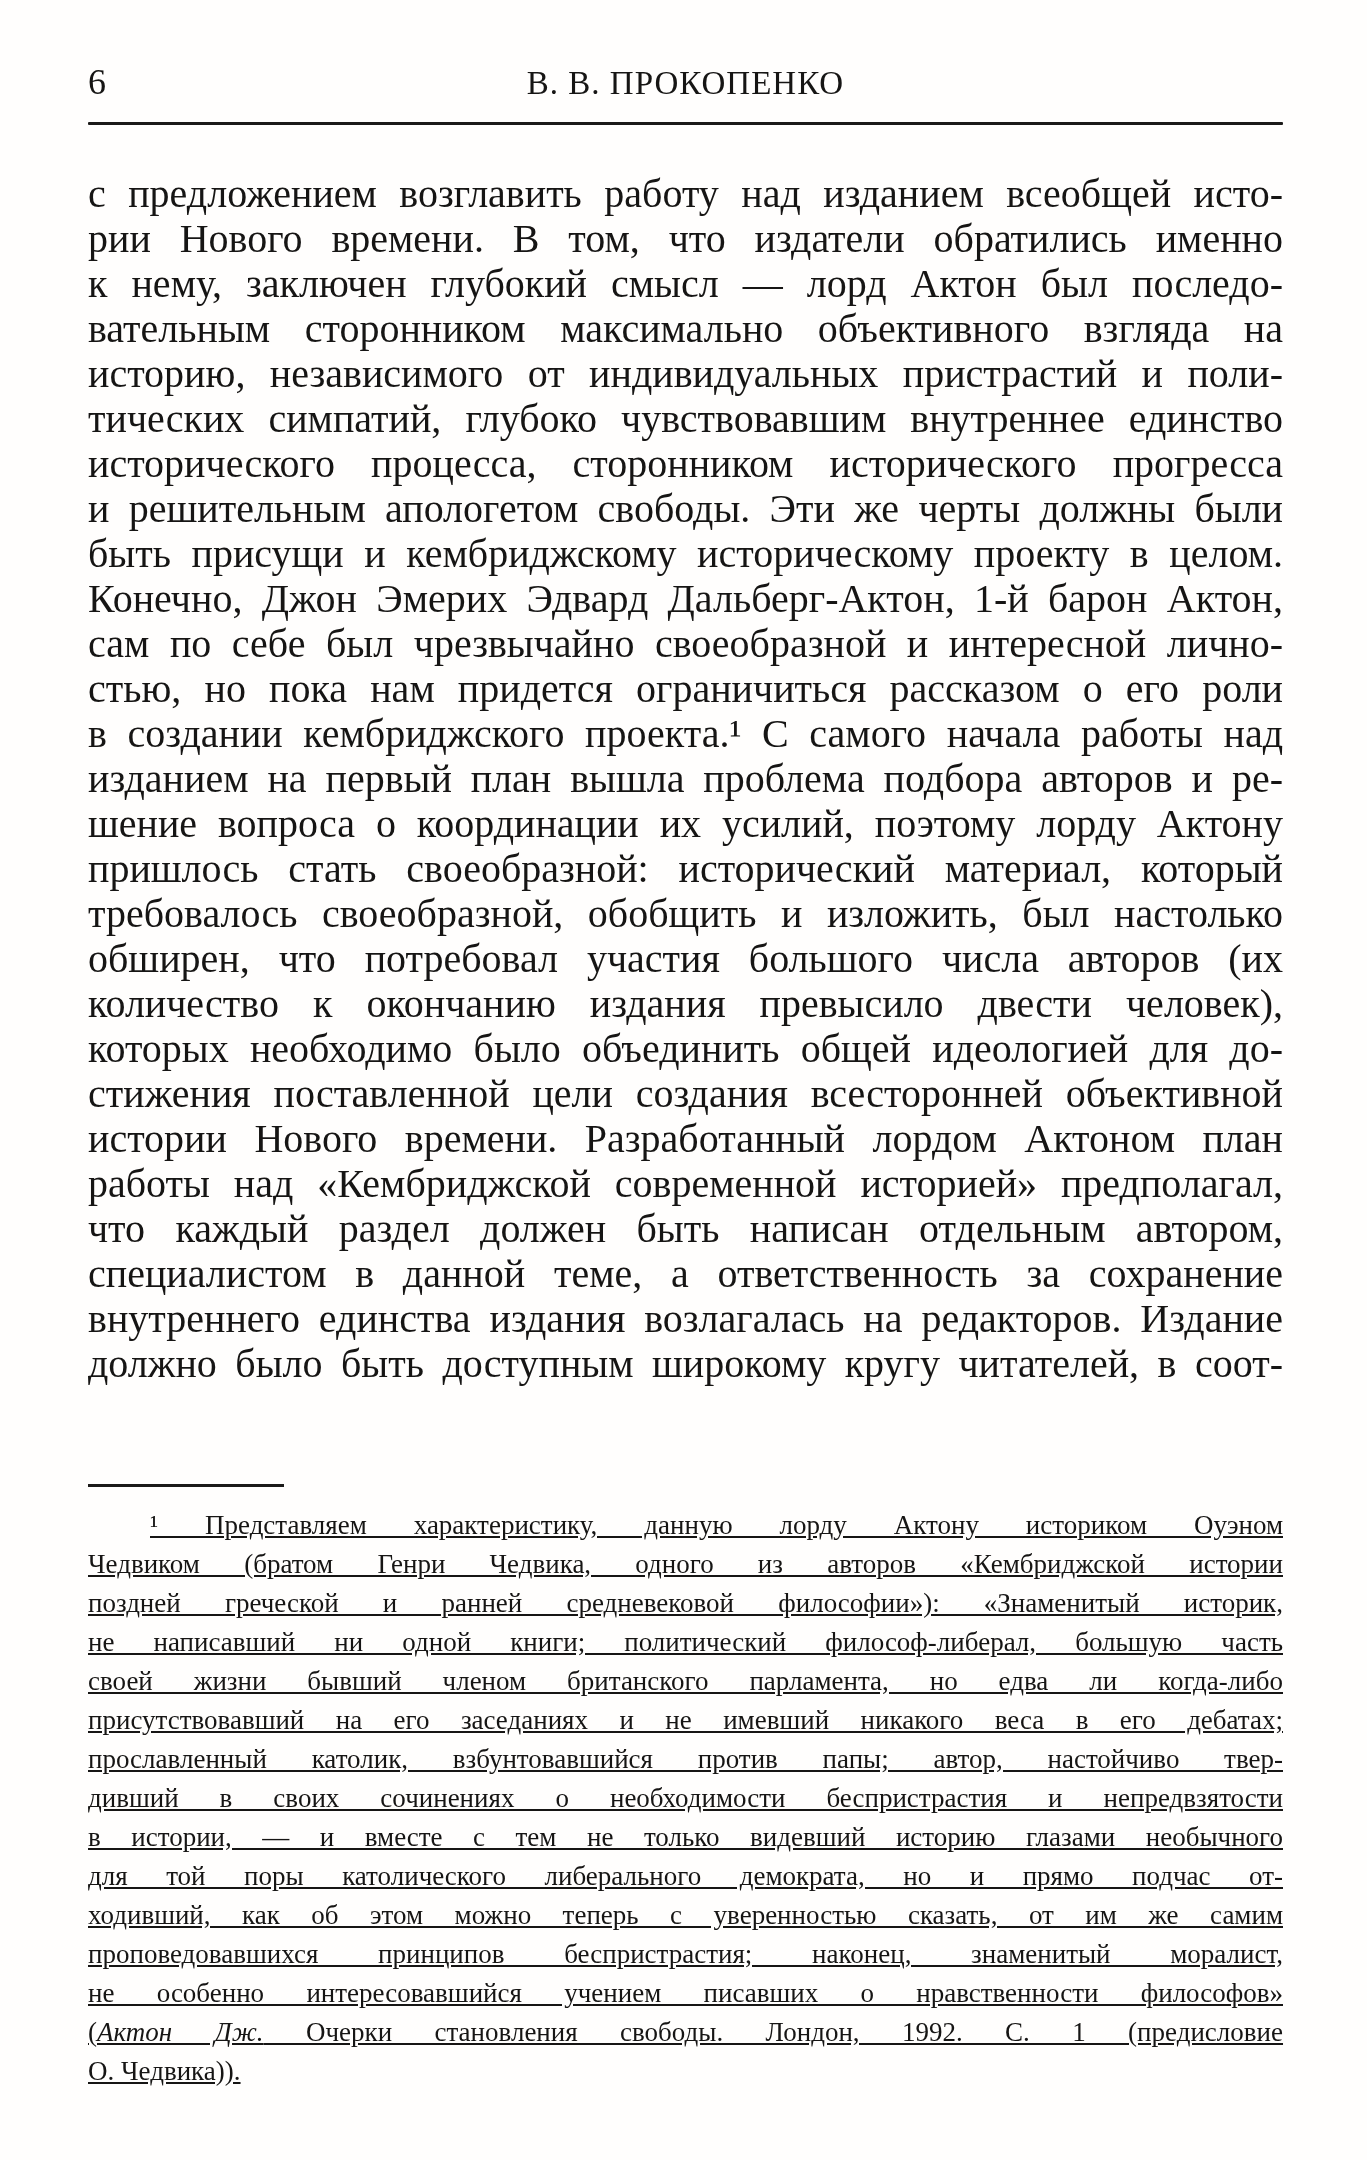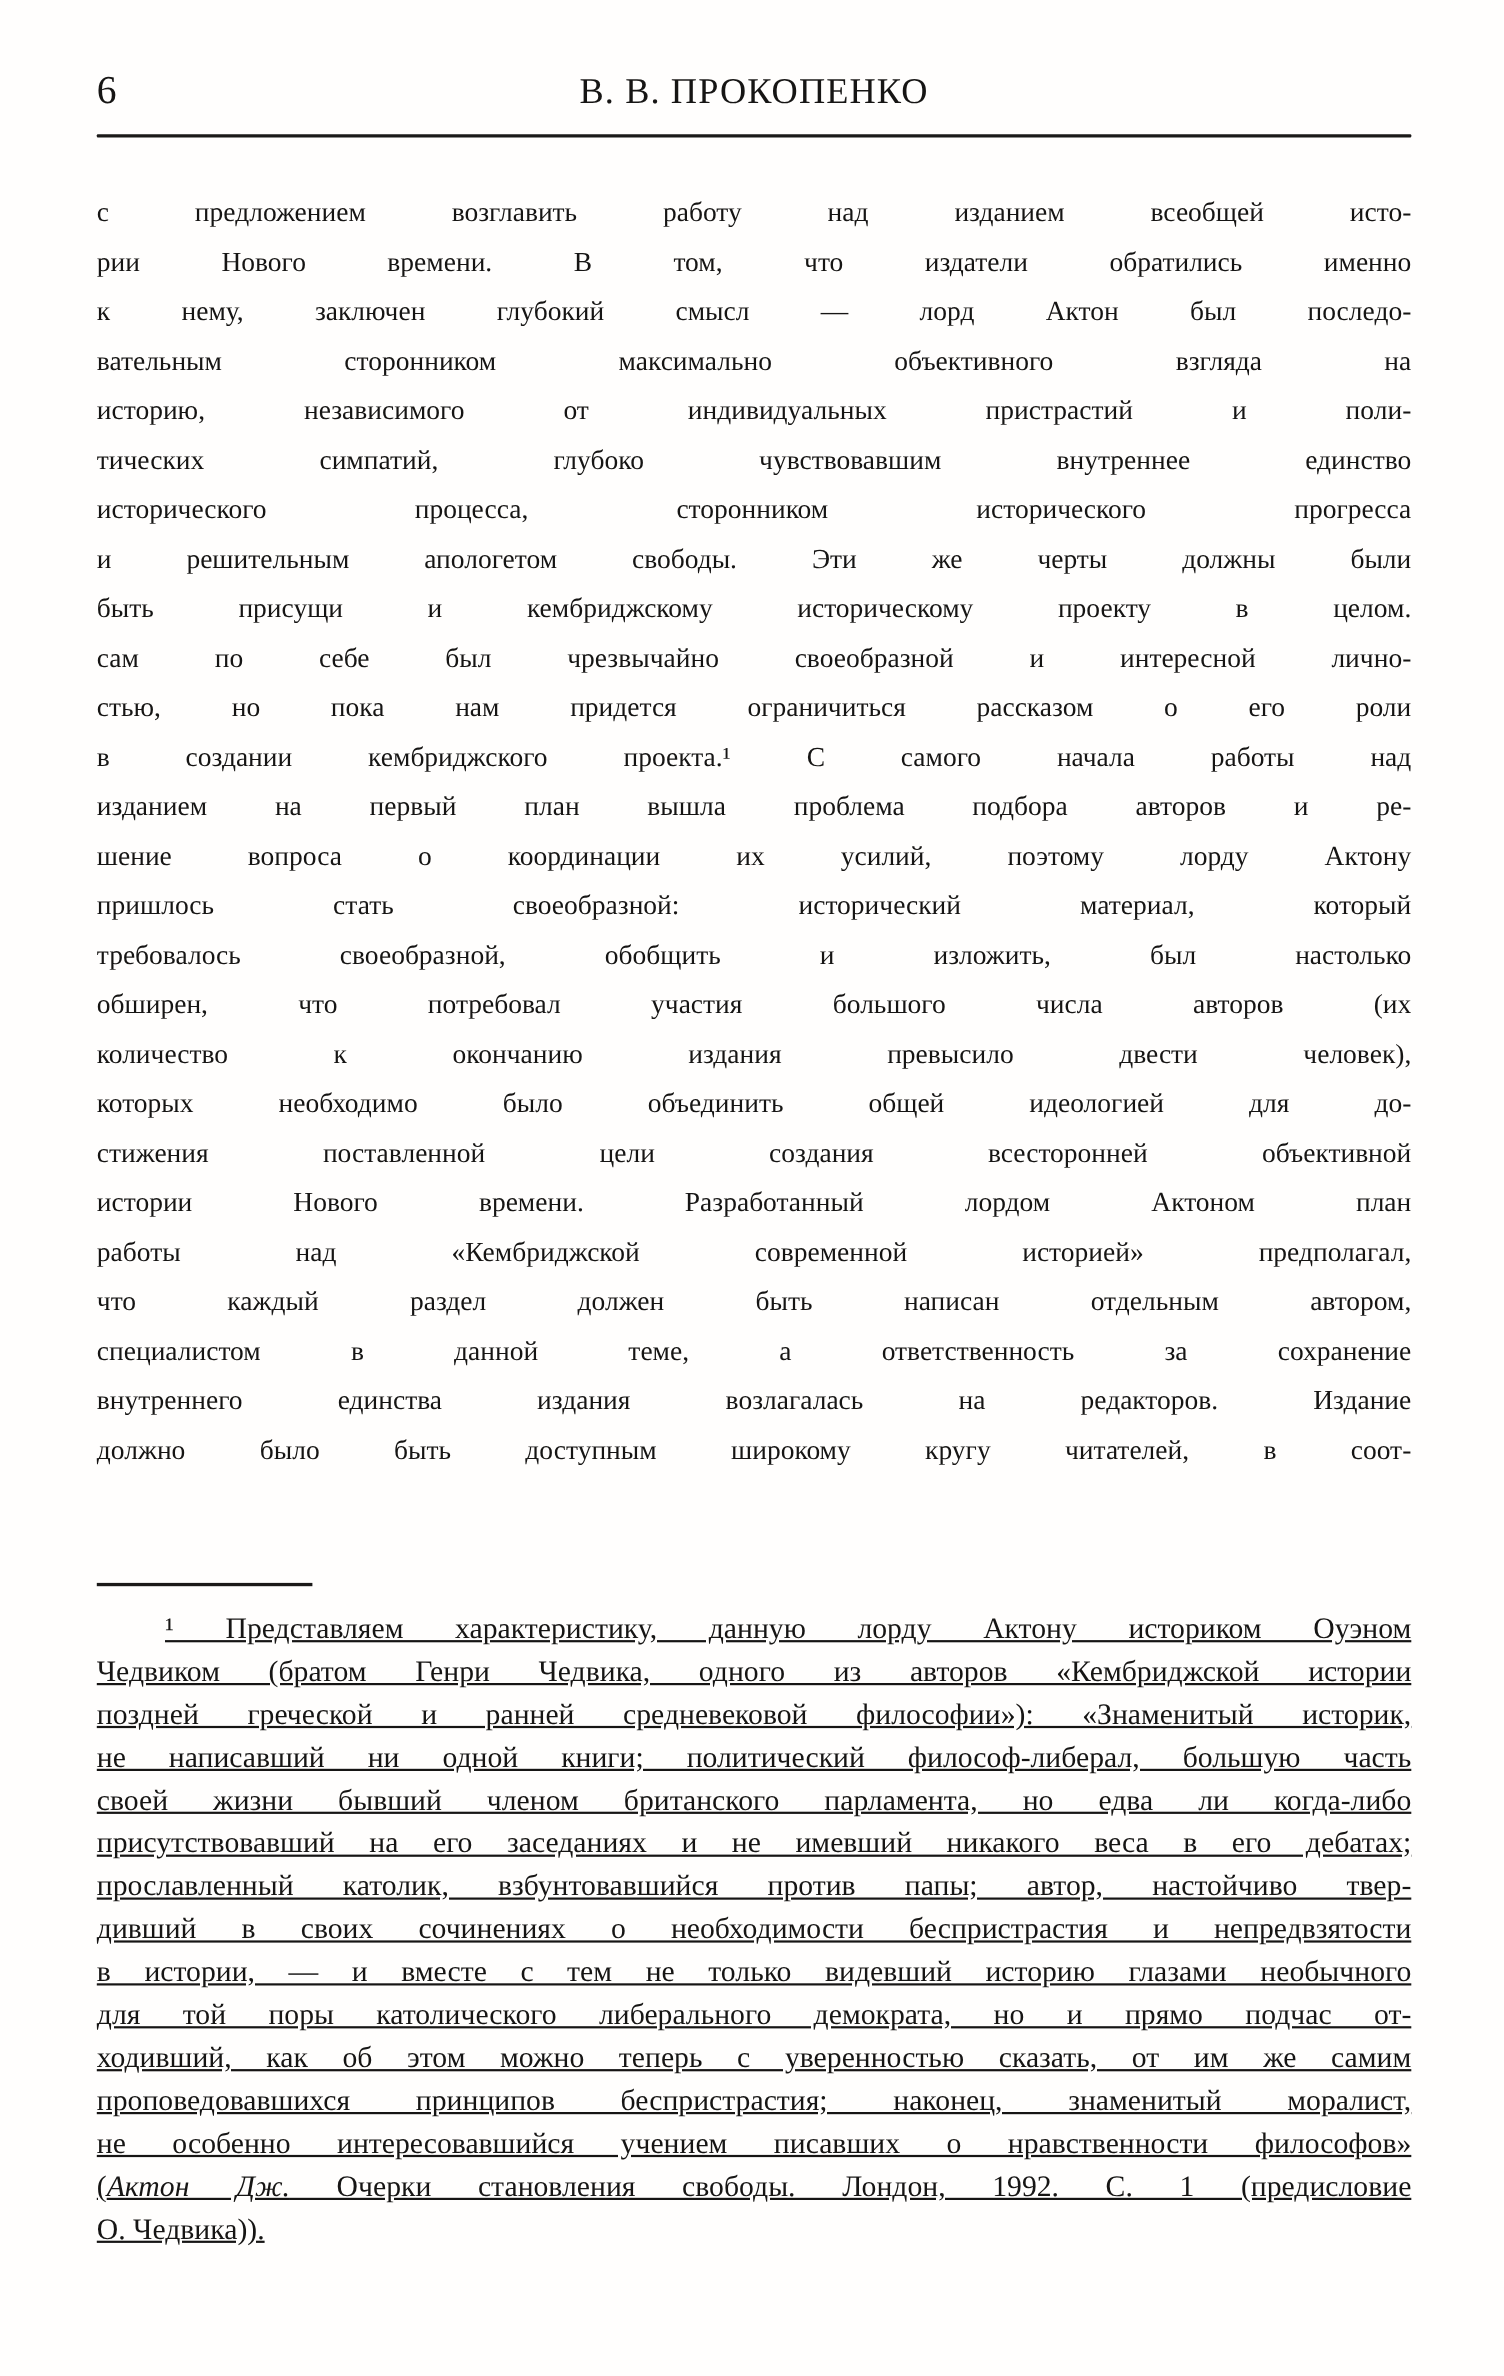--- a/index.html
+++ b/index.html
@@ -40,21 +40,21 @@
     margin-top: 14px;
     height: 3px;
     background: #1b1a19;
     border-radius: 1px;
   }
   
   .bodytext {
     margin-top: 46px;
   }
   .bodytext .tline {
-    font-size: 25px;
+    font-size: 40px;
     line-height: 45px;
     text-align: justify;
     text-align-last: justify;
     white-space: normal;
   }
   
   .footsep {
     margin-top: 98px;
     width: 196px;
     height: 3px;
@@ -97,20 +97,21 @@
   <main class="bodytext">
       <div class="tline tline-first">с предложением возглавить работу над изданием всеобщей исто-</div>
       <div class="tline">рии Нового времени. В том, что издатели обратились именно</div>
       <div class="tline">к нему, заключен глубокий смысл — лорд Актон был последо-</div>
       <div class="tline">вательным сторонником максимально объективного взгляда на</div>
       <div class="tline">историю, независимого от индивидуальных пристрастий и поли-</div>
       <div class="tline">тических симпатий, глубоко чувствовавшим внутреннее единство</div>
       <div class="tline">исторического процесса, сторонником исторического прогресса</div>
       <div class="tline">и решительным апологетом свободы. Эти же черты должны были</div>
       <div class="tline">быть присущи и кембриджскому историческому проекту в целом.</div>
+      <div class="tline">Конечно, Джон Эмерих Эдвард Дальберг-Актон, 1-й барон Актон,</div>
       <div class="tline">сам по себе был чрезвычайно своеобразной и интересной лично-</div>
       <div class="tline">стью, но пока нам придется ограничиться рассказом о его роли</div>
       <div class="tline">в создании кембриджского проекта.¹ С самого начала работы над</div>
       <div class="tline">изданием на первый план вышла проблема подбора авторов и ре-</div>
       <div class="tline">шение вопроса о координации их усилий, поэтому лорду Актону</div>
       <div class="tline">пришлось стать своеобразной: исторический материал, который</div>
       <div class="tline">требовалось своеобразной, обобщить и изложить, был настолько</div>
       <div class="tline">обширен, что потребовал участия большого числа авторов (их</div>
       <div class="tline">количество к окончанию издания превысило двести человек),</div>
       <div class="tline">которых необходимо было объединить общей идеологией для до-</div>

